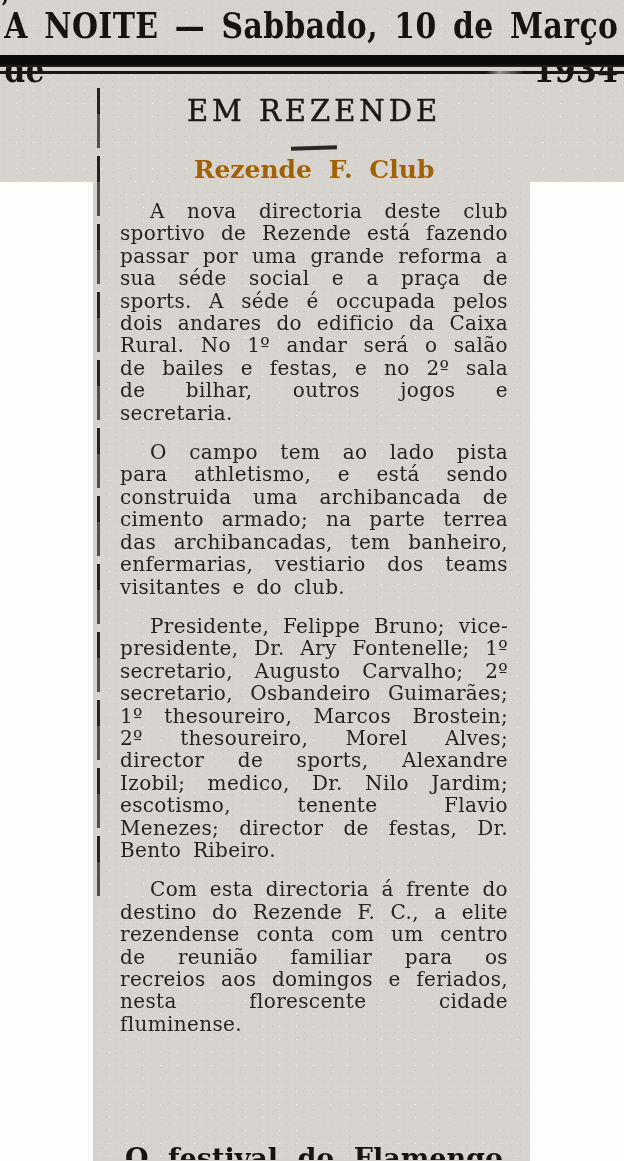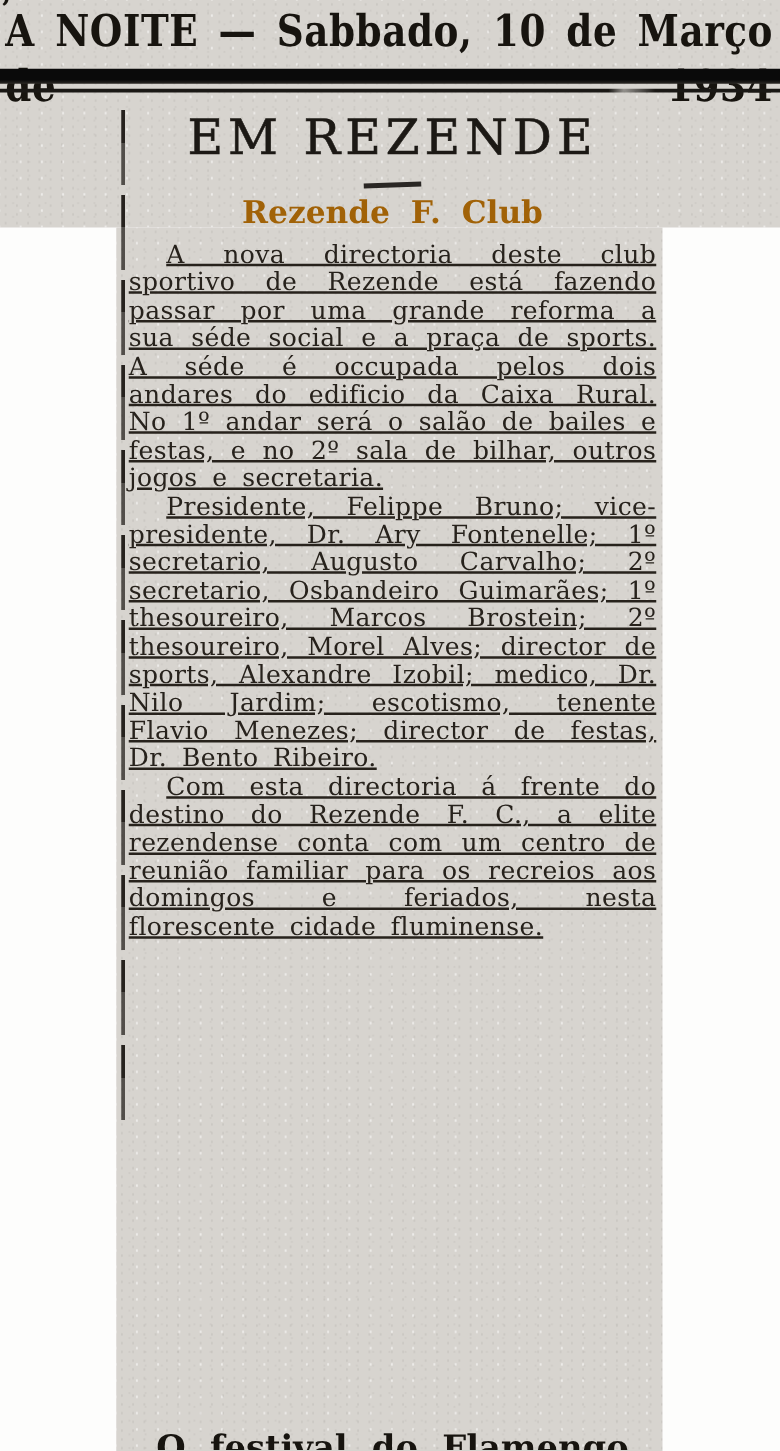--- a/index.html
+++ b/index.html
@@ -50,40 +50,40 @@
     background:linear-gradient(90deg,#1a1815 0 78%, rgba(26,24,21,0.35) 80%, #1a1815 84%);
   }
   .vrule{
     position:absolute;top:88px;left:97px;width:3px;height:810px;
     background:repeating-linear-gradient(180deg,#26221e 0 26px, rgba(38,34,30,0.75) 26px 60px, transparent 60px 68px);
   }
   .article{
     position:absolute;top:86px;left:103px;width:422px;
   }
   .title{
-    margin:0;font-size:39px;line-height:50px;font-weight:normal;
+    margin:0;font-size:29px;line-height:50px;font-weight:normal;
     -webkit-text-stroke:0.5px #1c1915;
     letter-spacing:4px;text-align:center;color:#1c1915;
   }
   .title-divider{
     width:46px;height:4px;background:#2a2724;
     margin:10px auto 6px auto;transform:rotate(-2deg);
   }
   .subtitle{
     margin:0;font-size:25px;line-height:27px;font-weight:bold;
     text-align:center;word-spacing:8px;color:#a16207;
   }
   .body-text{
     margin-top:9px;
     font-size:20px;line-height:22.4px;
     text-align:justify;
     letter-spacing:0.35px;word-spacing:5px;
     color:#27221c;
   }
-  .body-text p{margin:0;text-indent:30px;text-decoration:underline;}
+  .body-text p{margin:17px;text-indent:30px;}
   .cutoff{
     position:absolute;left:103px;top:1144px;width:422px;height:16px;
     overflow:hidden;
   }
   .cutoff span{
     display:block;font-weight:bold;font-size:27px;line-height:30px;
     text-indent:22px;word-spacing:10px;color:#17140f;white-space:nowrap;
   }
 </style>
 </head>
@@ -103,20 +103,21 @@
 
   <div class="vrule"></div>
 
   <div class="article">
     <h1 class="title">EM REZENDE</h1>
     <div class="title-divider"></div>
     <h2 class="subtitle">Rezende F. Club</h2>
 
     <div class="body-text">
       <p>A nova directoria deste club sportivo de Rezende está fazendo passar por uma grande reforma a sua séde social e a praça de sports. A séde é occupada pelos dois andares do edificio da Caixa Rural. No 1º andar será o salão de bailes e festas, e no 2º sala de bilhar, outros jogos e secretaria.</p>
+      <p>O campo tem ao lado pista para athletismo, e está sendo construida uma archibancada de cimento armado; na parte terrea das archibancadas, tem banheiro, enfermarias, vestiario dos teams visitantes e do club.</p>
       <p>Presidente, Felippe Bruno; vice-presidente, Dr. Ary Fontenelle; 1º secretario, Augusto Carvalho; 2º secretario, Osbandeiro Guimarães; 1º thesoureiro, Marcos Brostein; 2º thesoureiro, Morel Alves; director de sports, Alexandre Izobil; medico, Dr. Nilo Jardim; escotismo, tenente Flavio Menezes; director de festas, Dr. Bento Ribeiro.</p>
       <p>Com esta directoria á frente do destino do Rezende F. C., a elite rezendense conta com um centro de reunião familiar para os recreios aos domingos e feriados, nesta florescente cidade fluminense.</p>
     </div>
   </div>
 
   <div class="cutoff">
     <span>O festival do Flamengo</span>
   </div>
 
 </div>

